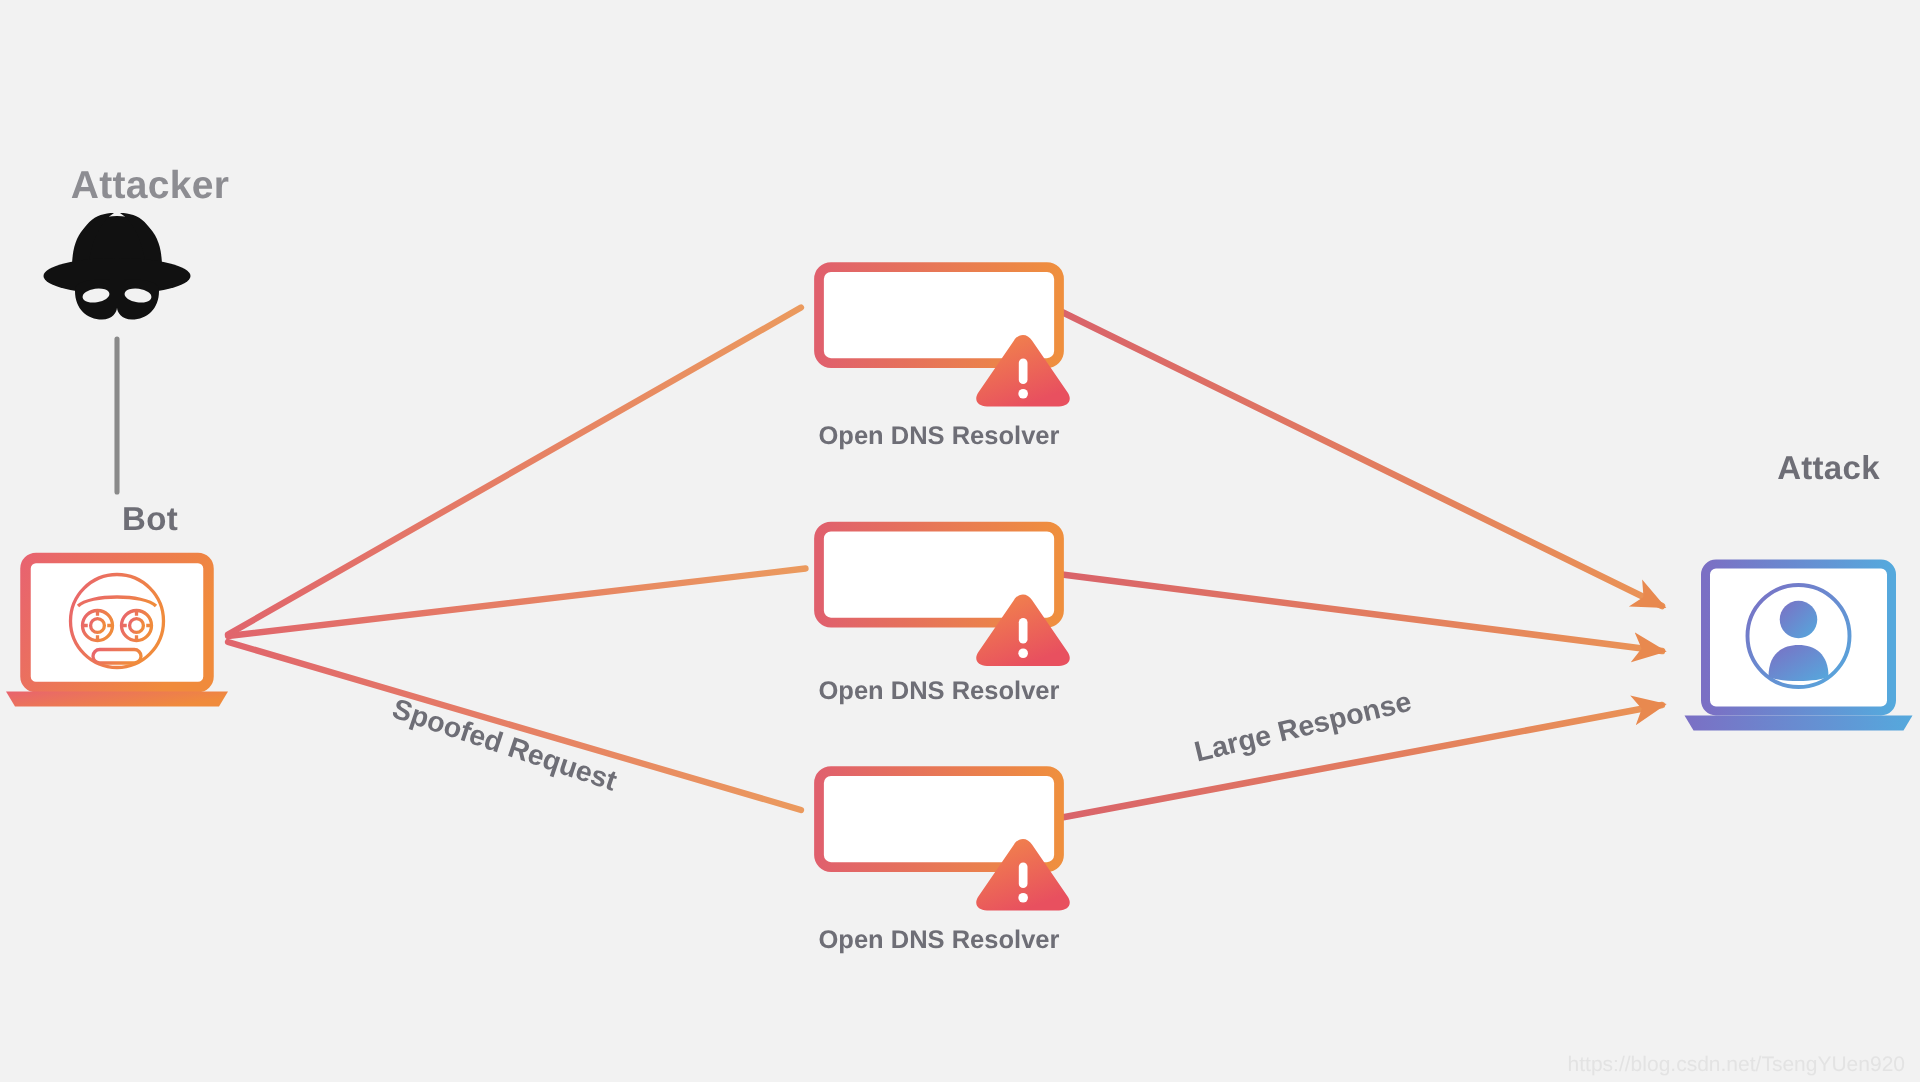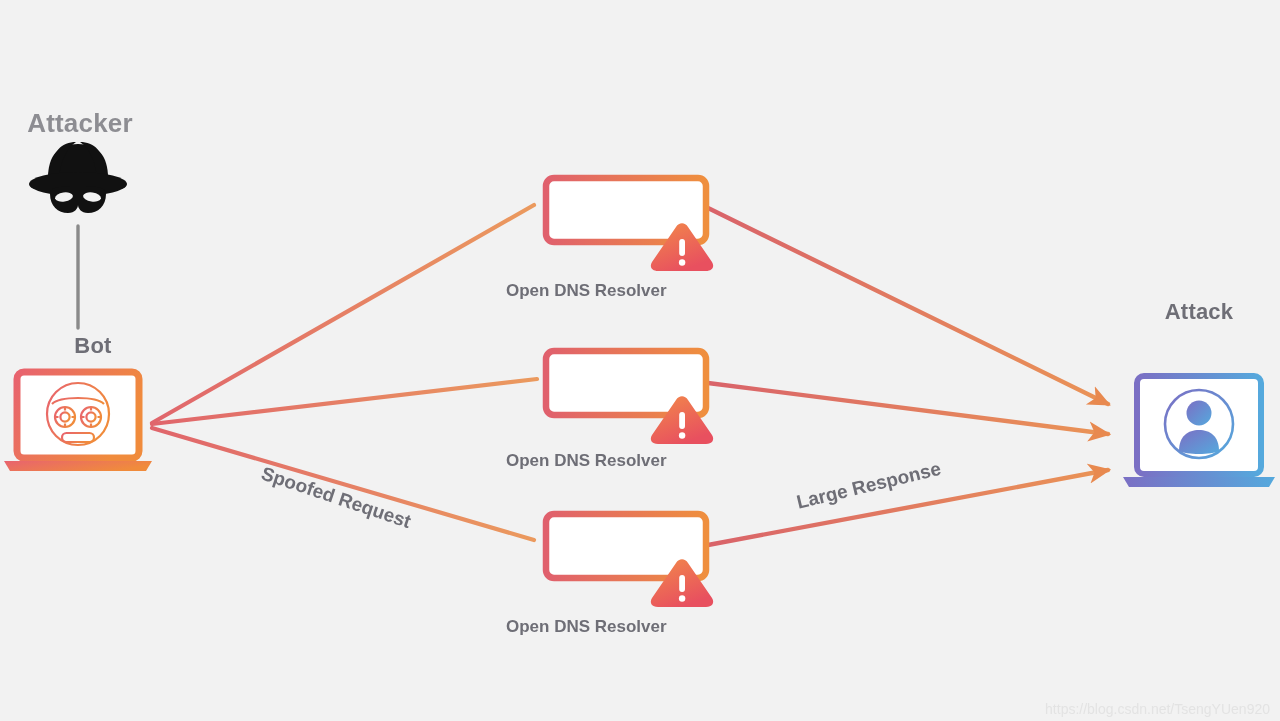--- a/index.html
+++ b/index.html
@@ -24,38 +24,39 @@
     width: 1280px;
     height: 721px;
   }
   .cap-label {
     position: absolute;
     color: #8d8d92;
     font-weight: bold;
     letter-spacing: 0.2px;
     text-align: center;
     white-space: nowrap;
+    margin-left: 20px;
   }
   .node-label {
     position: absolute;
     color: #6e6e76;
     font-weight: bold;
     font-size: 17px;
-    text-align: left;
+    text-align: center;
     white-space: nowrap;
   }
   #attacker-label {
     left: 0px;
     top: 108px;
     width: 160px;
     font-size: 26px;
     color: #8d8d92;
   }
   #bot-label {
-    left: 13px;
+    left: 0px;
     top: 333px;
     width: 160px;
     font-size: 22px;
     color: #6e6e76;
   }
   #victim-label {
     left: 1118px;
     top: 298px;
     width: 162px;
     font-size: 22px;

